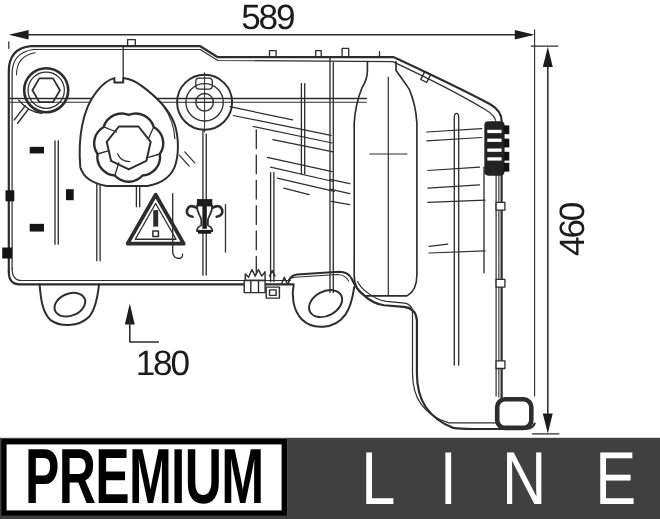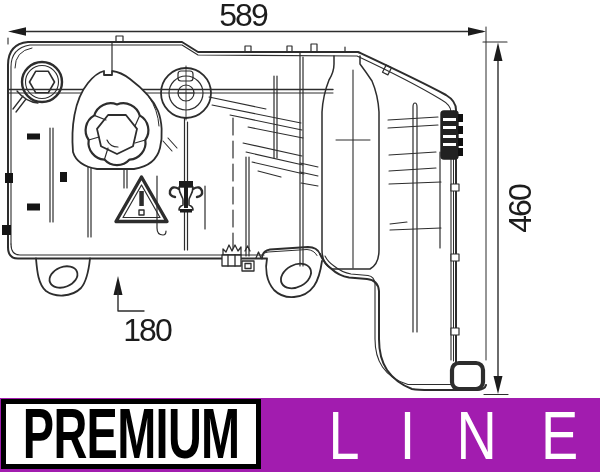--- a/index.html
+++ b/index.html
@@ -1,20 +1,20 @@
 <!DOCTYPE html>
 <html><head>
 <meta charset="utf-8">
 <style>
   html,body{margin:0;padding:0;background:#fff;}
   #stage{position:relative;width:600px;height:472px;background:#fff;overflow:hidden;
          font-family:"Liberation Sans", sans-serif;}
   #drawing{position:absolute;left:0;top:0;}
   .dim-text{font-family:"Liberation Sans", sans-serif;font-size:32px;letter-spacing:-2px;fill:#1c1c1c;}
-  #banner{position:absolute;left:0;top:398px;width:600px;height:74px;background:#a21caf;display:flex;}
+  #banner{position:absolute;left:0;top:398px;width:600px;height:74px;background:#404040;display:flex;}
   #premium-box{box-sizing:border-box;width:260px;height:70px;margin:1px 0 0 1px;background:#fff;
                border:5px solid #000;display:flex;align-items:center;justify-content:center;overflow:hidden;}
   #premium-text{font-size:71px;font-weight:bold;color:#000;transform:scaleX(0.66);
                 transform-origin:center;white-space:nowrap;line-height:58px;letter-spacing:-1px;}
   #line-box{flex:1;display:flex;align-items:center;justify-content:space-between;
             padding:0 18px 0 64px;}
   .line-letter{color:#fff;font-size:68px;font-weight:400;line-height:70px;display:inline-block;
                transform:scaleX(0.82);transform-origin:center;}
 </style>
 </head>

